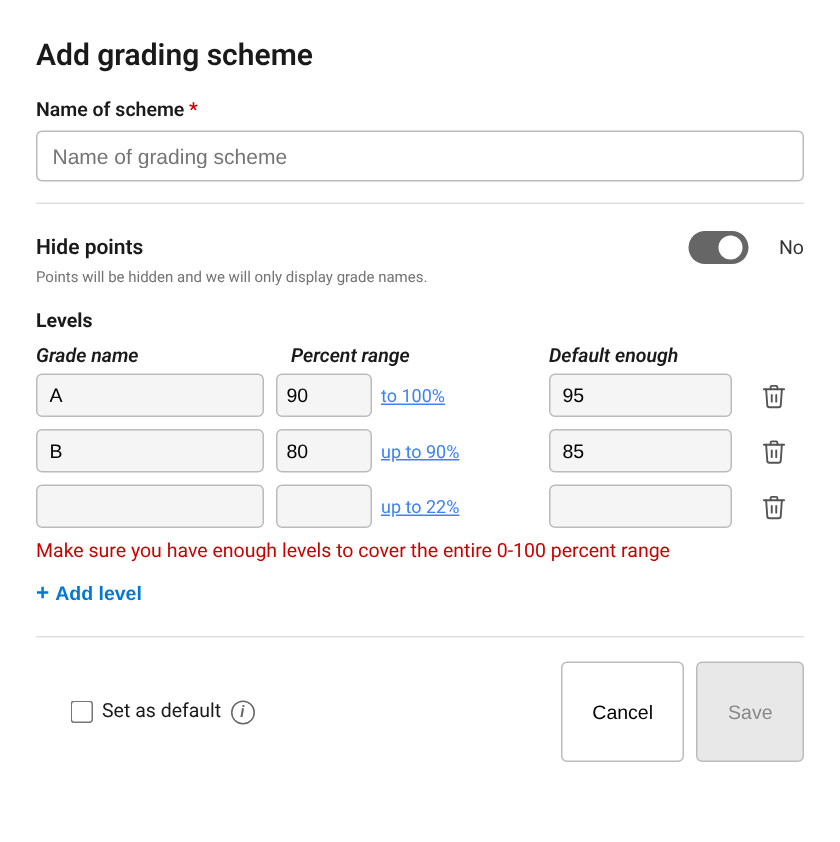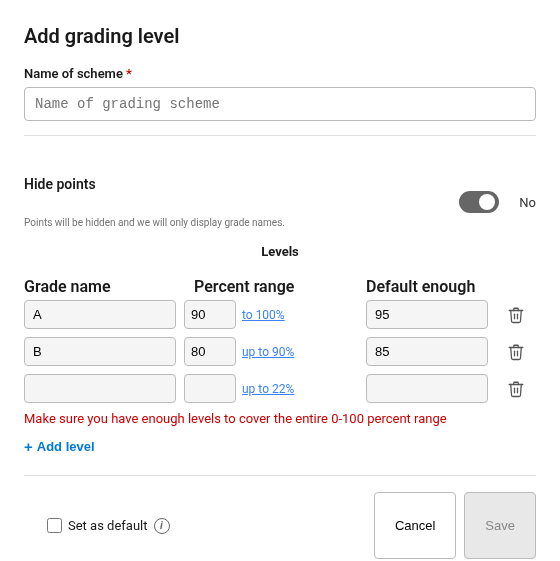--- a/index.html
+++ b/index.html
@@ -27,38 +27,36 @@
       margin-left: 3px;
     }
     .text-input {
       width: 100%;
       border: 1px solid #bbb;
       border-radius: 4px;
       padding: 8px 10px;
       font-size: 14px;
       color: #999;
       outline: none;
-      font-family: Liberation Mono, monospace;
     }
     .hide-points-row {
       display: flex;
       align-items: center;
       justify-content: space-between;
       margin-top: 18px;
       margin-bottom: 4px;
     }
     .hide-points-label {
       font-weight: 600;
       font-size: 14px;
     }
     .toggle-group {
       display: flex;
       align-items: center;
       gap: 20px;
-      margin-top: 37px;
     }
     .toggle {
       position: relative;
       width: 40px;
       height: 22px;
     }
     .toggle-track {
       width: 40px;
       height: 22px;
       background: #666;
@@ -79,29 +77,29 @@
       color: #333;
     }
     .hint-text {
       font-size: 10px;
       color: #737373;
       margin-bottom: 16px;
     }
     .levels-section-label {
       font-size: 13px;
       font-weight: 700;
-      margin-bottom: 18px;
-      text-align: center;
+      margin-bottom: 8px;
     }
     .levels-header {
       display: grid;
       grid-template-columns: 160px 1fr 130px 40px;
       padding: 0 0 4px 0;
-      font-size: 16px;
-      font-weight: 600;
+      font-size: 13px;
+      font-weight: 600;
+      font-style: italic;
     }
     .levels-header .col-percent { padding-left: 10px; }
     .levels-header .col-default { padding-left: 0; }
     .level-row {
       display: grid;
       grid-template-columns: 160px 1fr 130px 40px;
       align-items: center;
       margin-bottom: 8px;
       gap: 0;
     }
@@ -117,21 +115,21 @@
       background: #f5f5f5;
     }
     .level-cell-name { padding-right: 8px; }
     .level-percent-group {
       display: flex;
       align-items: center;
       gap: 6px;
       padding-right: 8px;
     }
     .level-percent-group input {
-      width: 52px;
+      width: 64px;
       border: 1px solid #bbb;
       border-radius: 4px;
       padding: 6px 6px;
       font-size: 13px;
       background: #f5f5f5;
       outline: none;
     }
     .to-label {
       font-size: 12px;
       color: #3b82f6;
@@ -228,21 +226,21 @@
     }
     .divider {
       border: none;
       border-top: 1px solid #e0e0e0;
       margin: 14px 0 14px 0;
     }
   </style>
 </head>
 <body>
 
-<h1 class="page-title">Add grading level</h1>
+<h1 class="page-title">Add grading scheme</h1>
 
 <div>
   <div class="field-label">
     <span>Name of scheme</span><span class="required-star">*</span>
   </div>
   <input class="text-input" type="text" placeholder="Name of grading scheme" style="">
 </div>
 
 <hr class="divider">
 

